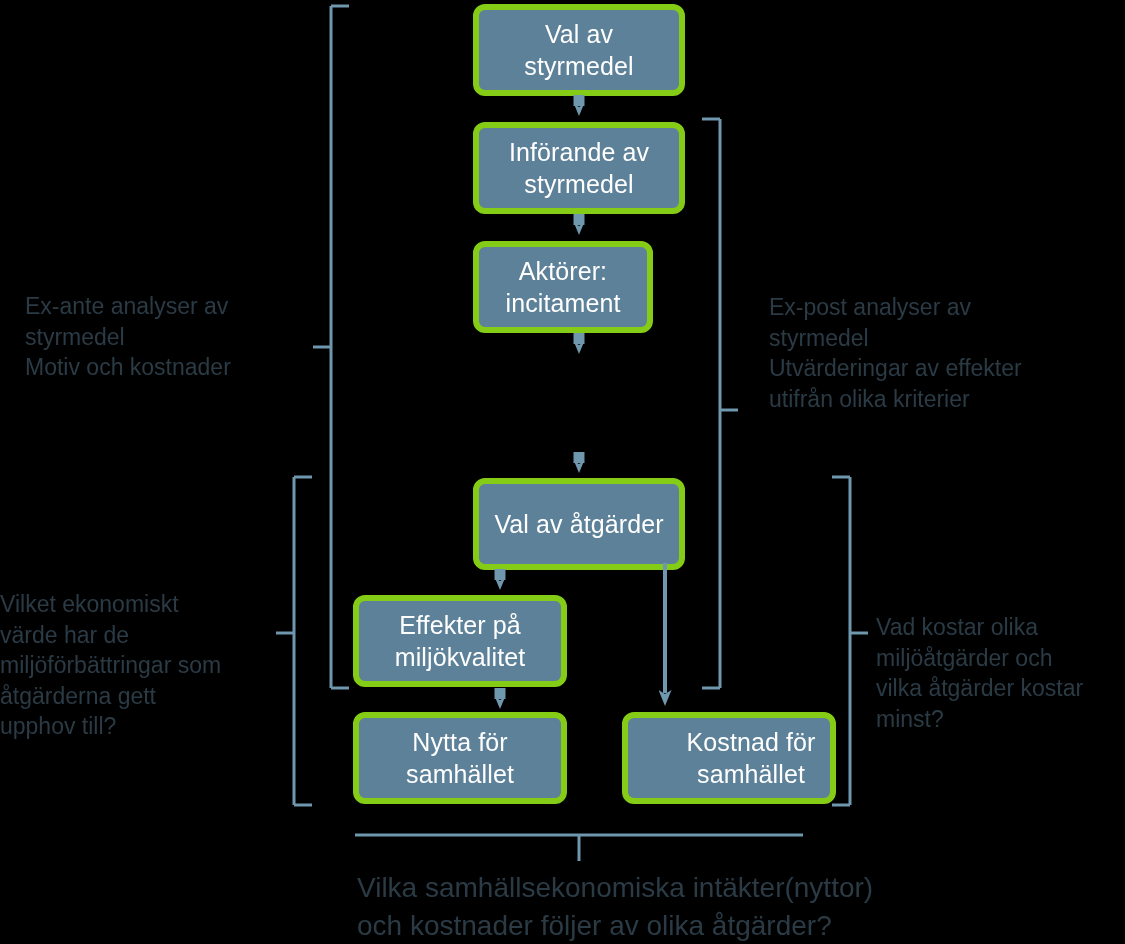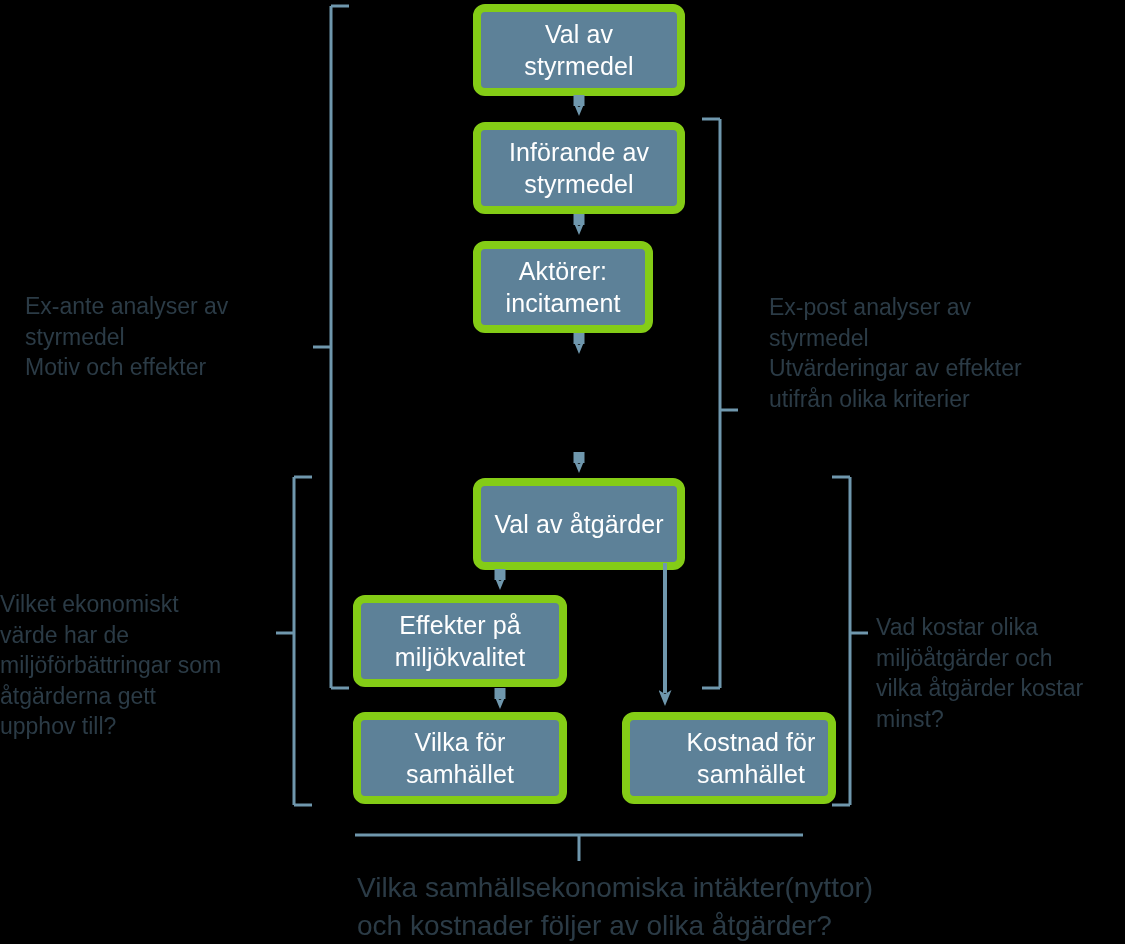--- a/index.html
+++ b/index.html
@@ -12,21 +12,21 @@
     width: 1125px;
     height: 944px;
     background: #000000;
     overflow: hidden;
     font-family: "Liberation Sans", sans-serif;
   }
   .node {
     position: absolute;
     box-sizing: border-box;
     background: #5d8198;
-    border: 8px solid #84cc16;
+    border: 6px solid #84cc16;
     border-radius: 12px;
     color: #ffffff;
     display: flex;
     align-items: center;
     justify-content: center;
     text-align: center;
     font-size: 25px;
     line-height: 1.28;
     letter-spacing: 0.1px;
     z-index: 3;
@@ -132,32 +132,32 @@
   <div class="node" style="left:473px; top:478px; width:212px; height:92px;">
     <span class="node-label">Val av åtgärder</span>
   </div>
 
   <div class="node" style="left:353px; top:595px; width:214px; height:92px;">
     <span class="node-label">Effekter på
 miljökvalitet</span>
   </div>
 
   <div class="node" style="left:353px; top:712px; width:214px; height:92px;">
-    <span class="node-label">Vilka för
+    <span class="node-label">Nytta för
 samhället</span>
   </div>
 
   <div class="node" style="left:622px; top:712px; width:214px; height:92px;padding-left:44px;">
     <span class="node-label">Kostnad för
 samhället</span>
   </div>
 
   <div class="side-text" style="left:25px; top:291px; width:290px;">Ex-ante analyser av
 styrmedel
-Motiv och effekter</div>
+Motiv och kostnader</div>
 
   <div class="side-text" style="left:769px; top:292px; width:330px;">Ex-post analyser av
 styrmedel
 Utvärderingar av effekter
 utifrån olika kriterier</div>
 
   <div class="side-text" style="left:0; top:589px; width:268px;">Vilket ekonomiskt
 värde har de
 miljöförbättringar som
 åtgärderna gett

